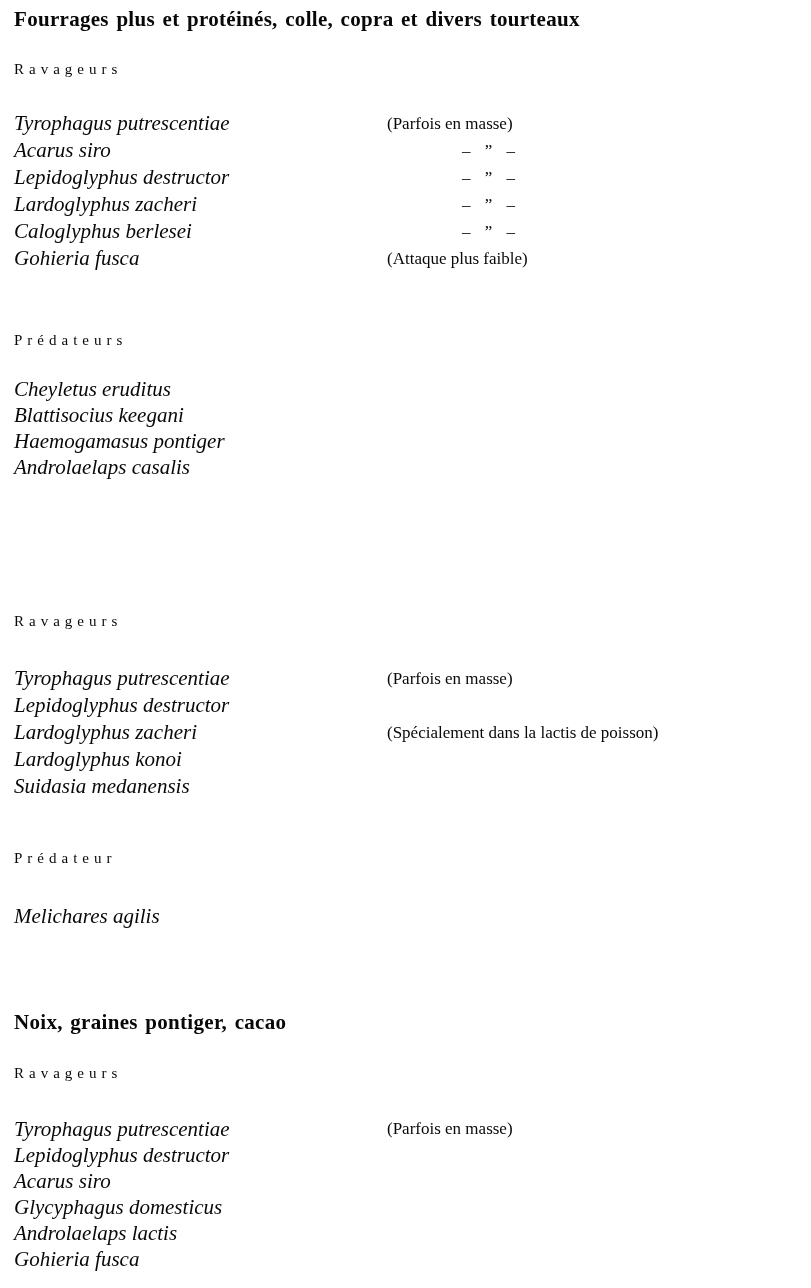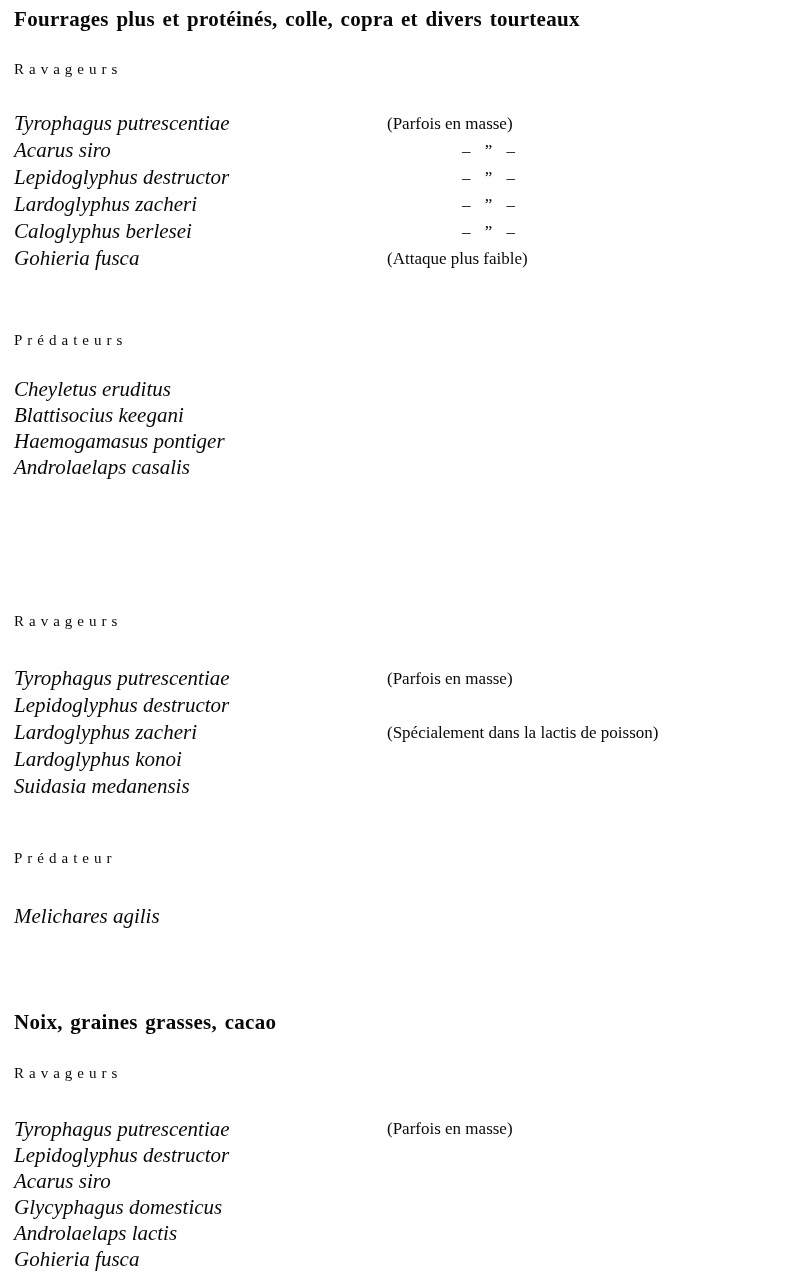--- a/index.html
+++ b/index.html
@@ -134,21 +134,21 @@
   </div>
 
   <div class="group-label" style="top:851px">Prédateur</div>
 
   <div class="rows lh26" style="top:903px">
     <div class="row">
       <span class="species">Melichares agilis</span>
     </div>
   </div>
 
-  <div class="section-heading" style="top:1012px">Noix, graines grasses, cacao</div>
+  <div class="section-heading" style="top:1012px">Noix, graines pontiger, cacao</div>
 
   <div class="group-label" style="top:1066px">Ravageurs</div>
 
   <div class="rows lh26" style="top:1116px">
     <div class="row">
       <span class="species">Tyrophagus putrescentiae</span>
       <span class="note">(Parfois en masse)</span>
     </div>
     <div class="row">
       <span class="species">Lepidoglyphus destructor</span>

